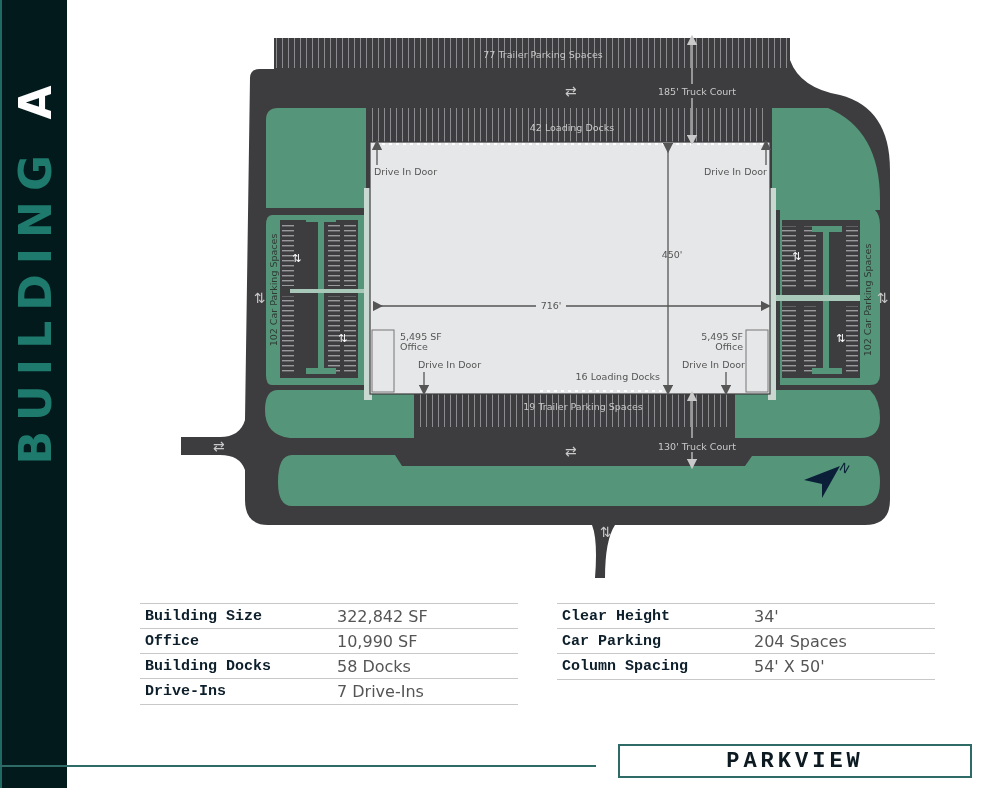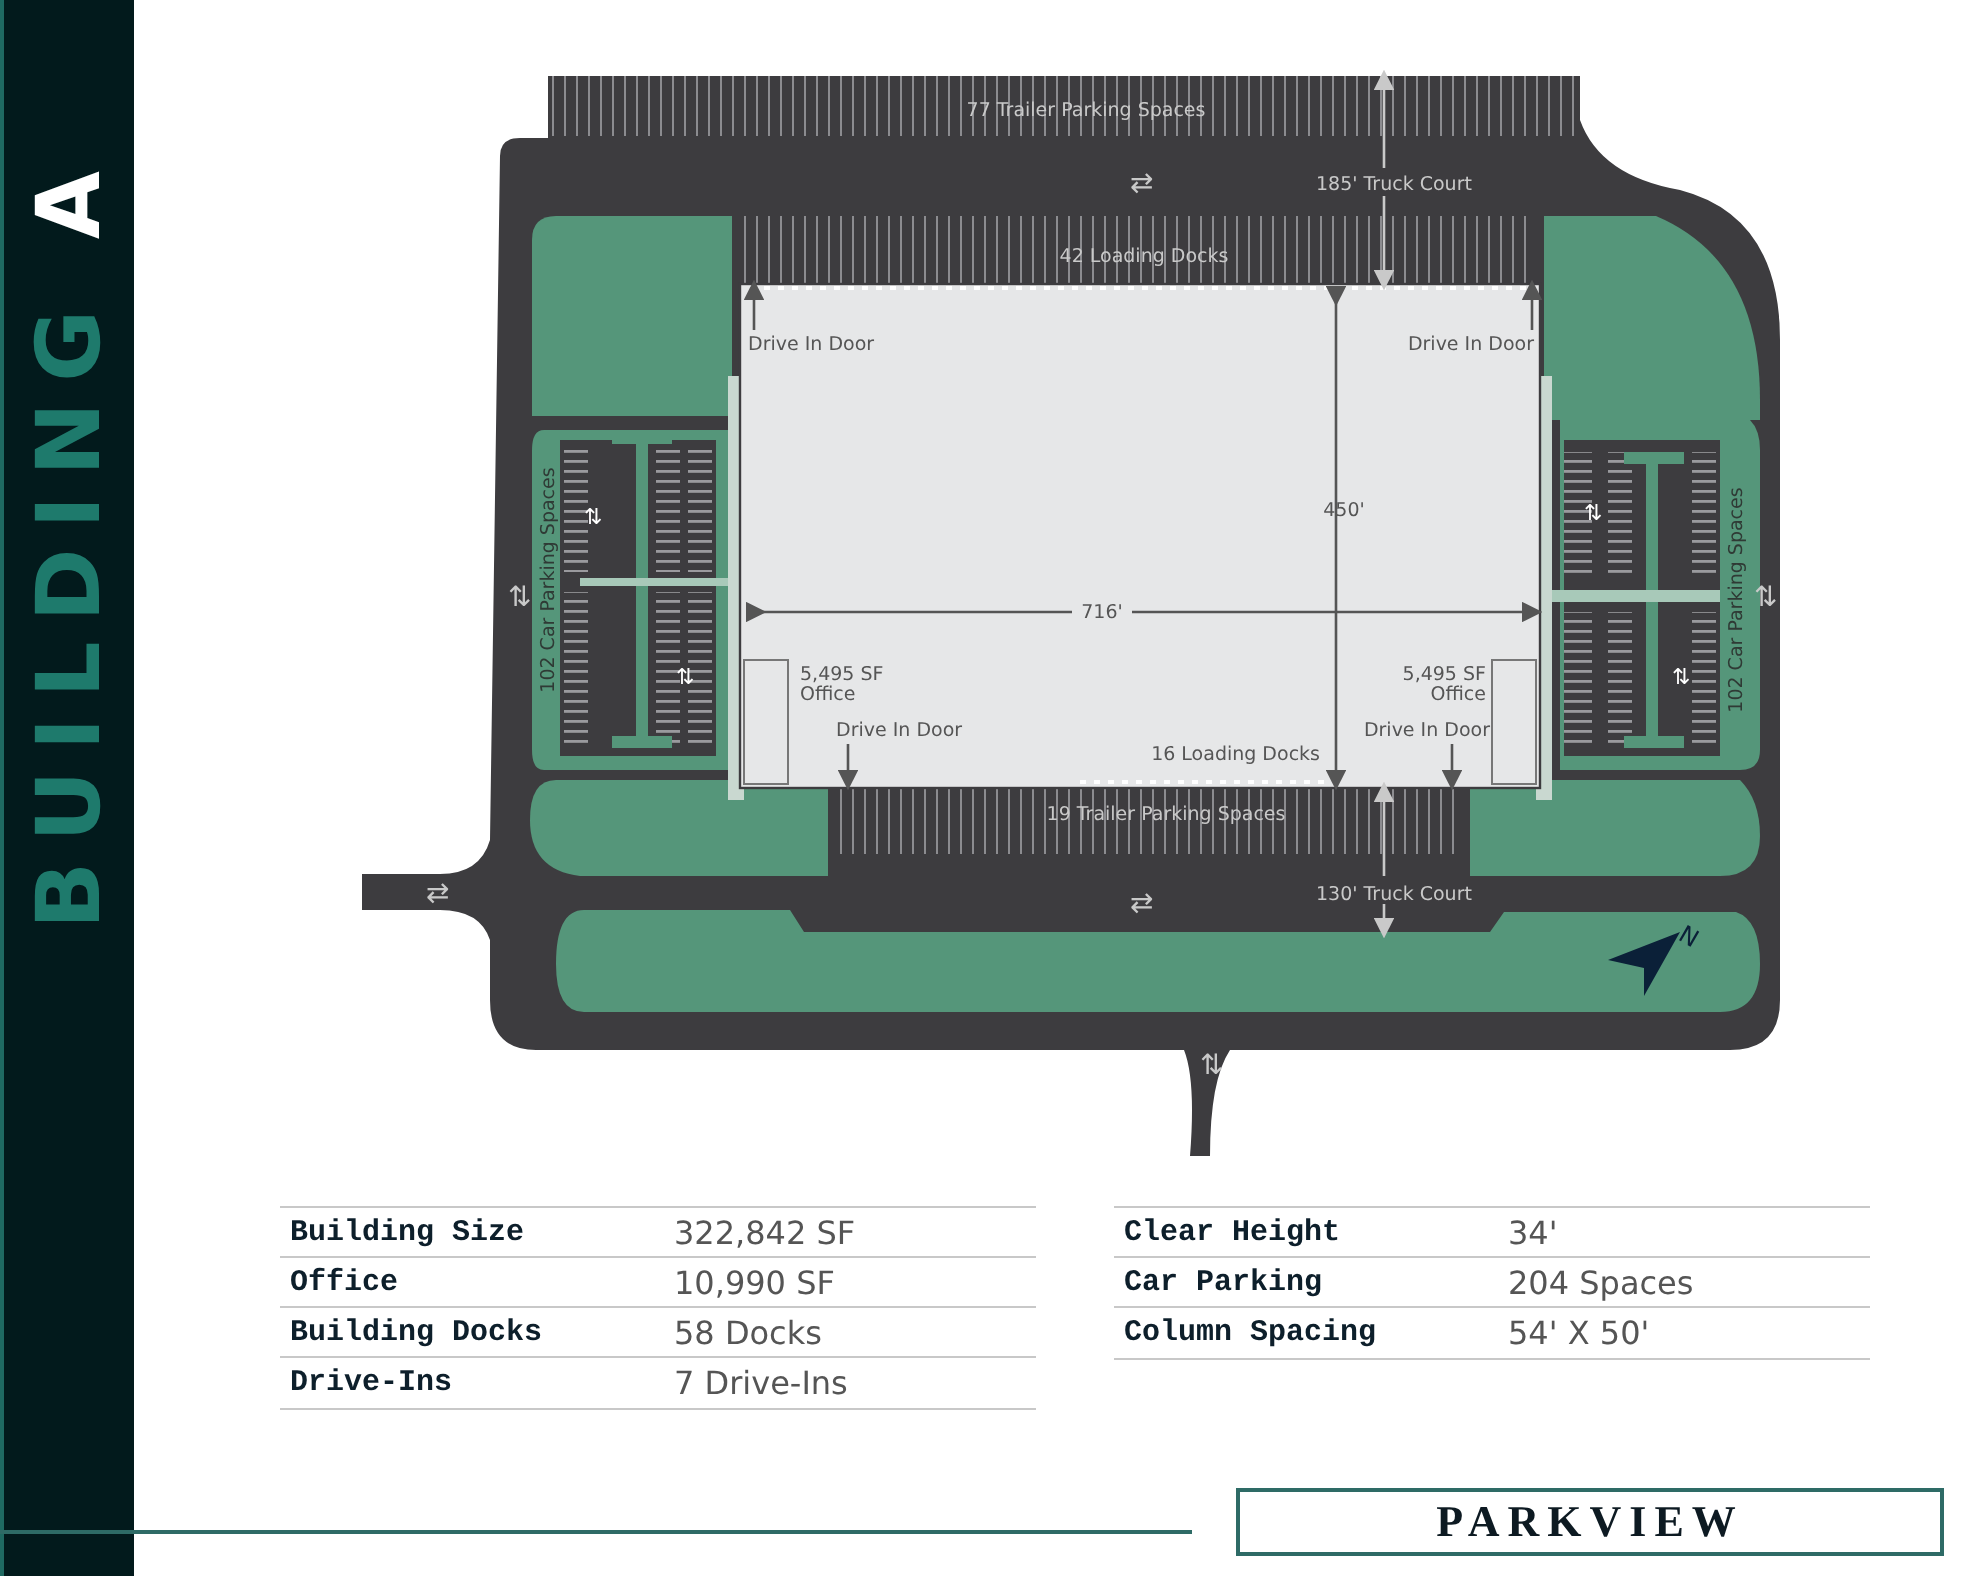--- a/index.html
+++ b/index.html
@@ -10,21 +10,21 @@
   .site-plan { position:absolute; left:0; top:0; width:983px; height:600px; }
   .site-plan text { font-family:"DejaVu Sans", sans-serif; }
   .specs { position:absolute; top:603px; width:378px; }
   .specs.left { left:140px; }
   .specs.right { left:557px; }
   .spec-row { display:flex; height:25px; border-top:1.5px solid #c8c8c8; align-items:center; box-sizing:border-box; }
   .spec-row:last-child { border-bottom:1.5px solid #c8c8c8; height:26.5px; }
   .spec-label { width:192px; padding-left:5px; font-family:Liberation Mono, monospace; font-weight:bold; font-size:15px; color:#0d1f2b; }
   .spec-value { font-family:"DejaVu Sans", sans-serif; font-size:16px; color:#555; }
   .footer-line { position:absolute; left:0; top:765px; width:596px; height:2px; background:#2e6b66; }
-  .logo { position:absolute; left:618px; top:744px; width:354px; height:34px; border:2px solid #2e6b66; box-sizing:border-box; display:flex; align-items:center; justify-content:center; font-family:Liberation Serif, serif; font-size:22px; letter-spacing:4px;text-align:center; }
+  .logo { position:absolute; left:618px; top:744px; width:354px; height:34px; border:2px solid #2e6b66; box-sizing:border-box; display:flex; align-items:center; justify-content:center; font-family:Liberation Mono, monospace; font-size:22px; letter-spacing:4px;text-align:center; }
   .logo .bold { font-weight:bold; color:#0d1a22; }
   .logo .light { font-weight:normal; color:#2e6b66; }
 </style>
 </head>
 <body>
 
 <div class="side-band">
   <div class="side-title"><span>BUILDING </span><span class="last">A</span></div>
 </div>
 

